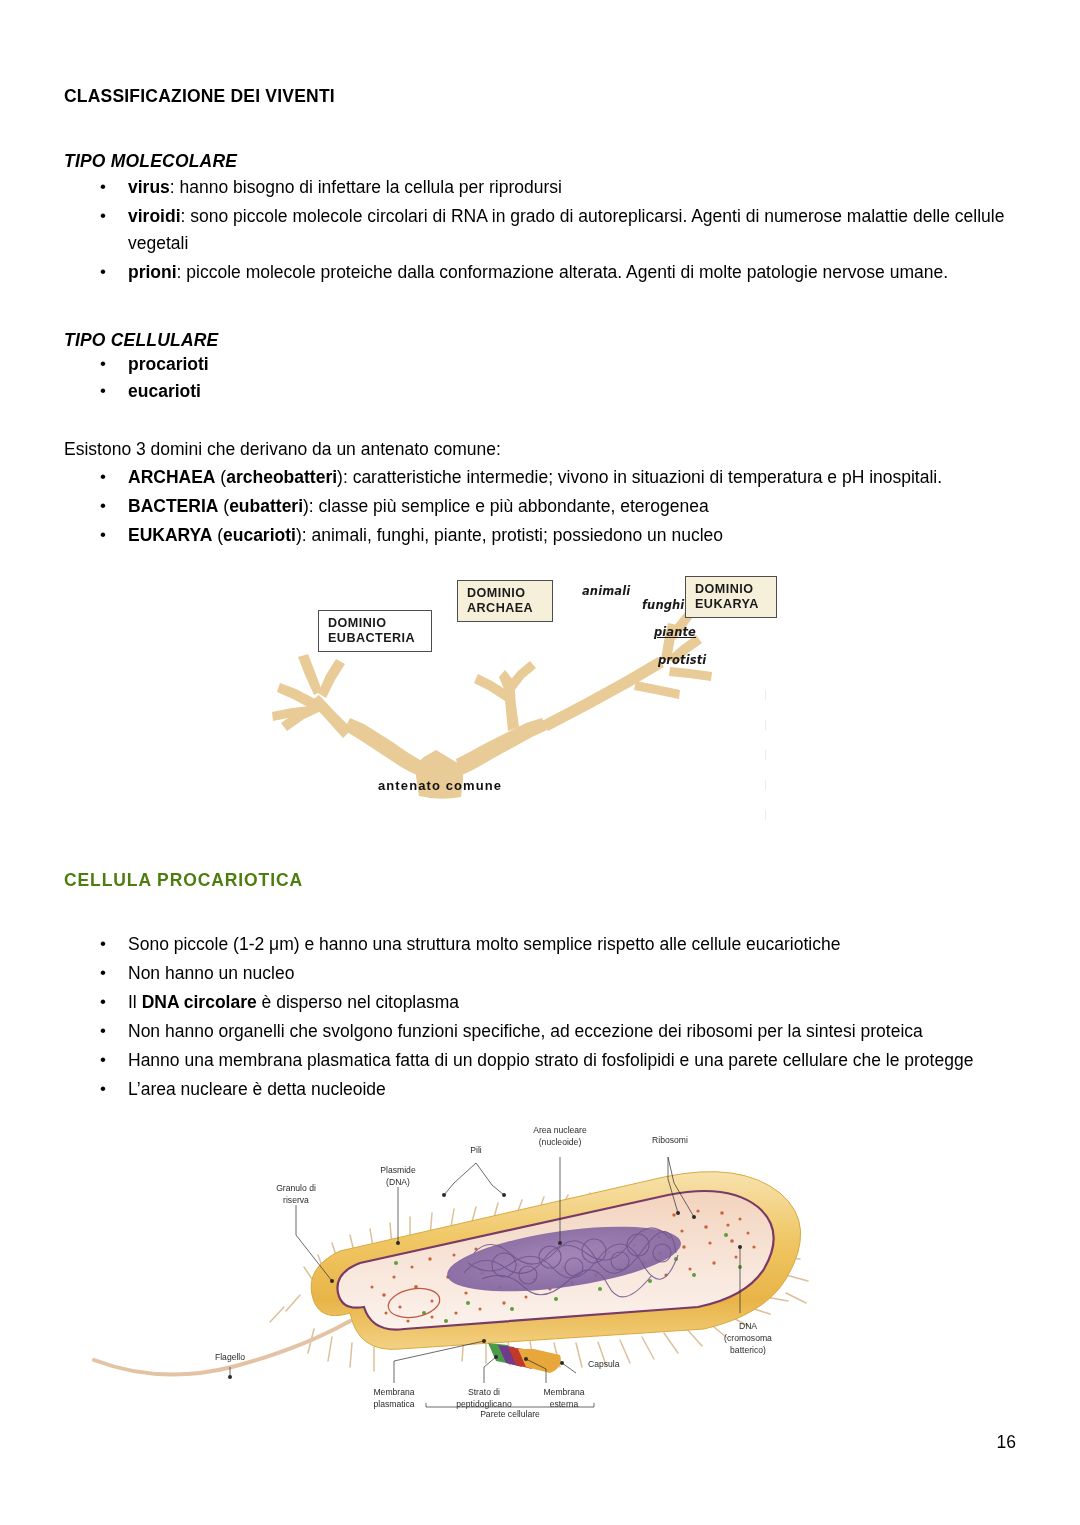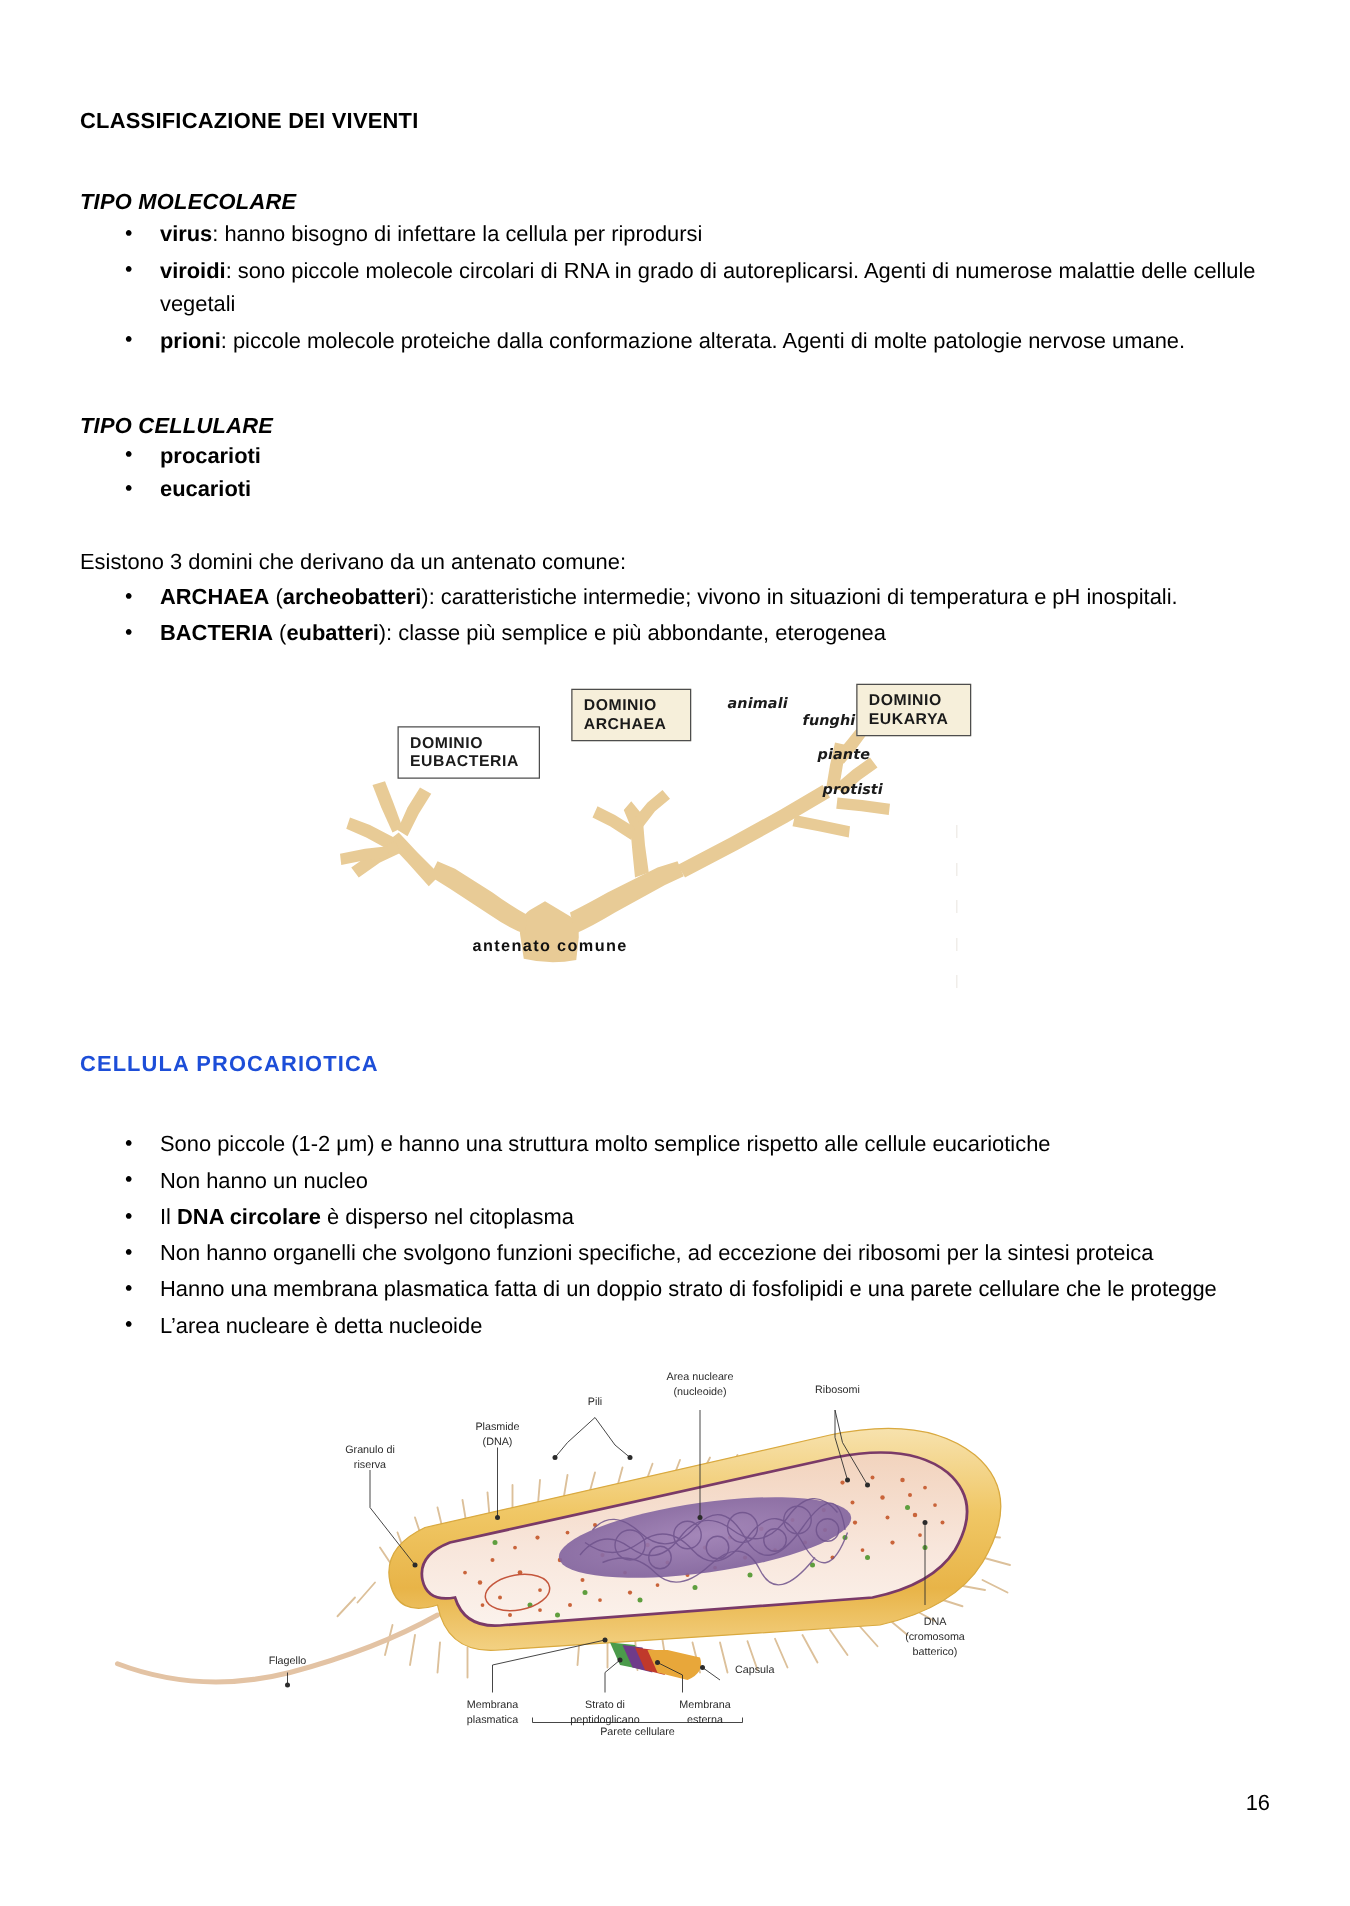--- a/index.html
+++ b/index.html
@@ -170,20 +170,21 @@
     <h2 class="sec-head">TIPO CELLULARE</h2>
     <ul class="blist tight">
       <li><span class="b">procarioti</span></li>
       <li><span class="b">eucarioti</span></li>
     </ul>
 
     <p class="para">Esistono 3 domini che derivano da un antenato comune:</p>
     <ul class="blist">
       <li><span class="b">ARCHAEA</span><span> (</span><span class="b">archeobatteri</span><span>): caratteristiche intermedie; vivono in situazioni di temperatura e pH inospitali.</span></li>
       <li><span class="b">BACTERIA</span><span> (</span><span class="b">eubatteri</span><span>): classe più semplice e più abbondante, eterogenea</span></li>
+      <li><span class="b">EUKARYA</span><span> (</span><span class="b">eucarioti</span><span>): animali, funghi, piante, protisti; possiedono un nucleo</span></li>
     </ul>
 
     <div class="tree-fig">
       <svg width="952" height="255" viewBox="0 0 952 255">
         <g fill="#e8cb96" stroke="none">
 
           <path d="M 355 225 L 352 205 Q 351 192 360 186 L 372 179 L 392 191 Q 400 197 399 208 L 397 226 Q 376 230 355 225 Z"></path>
 
           <path d="M 358 190 Q 345 183 330 172 L 300 153 L 286 147 L 280 159 L 296 169 L 328 190 Q 344 201 356 205 Z"></path>
           <path d="M 392 188 Q 406 181 422 172 L 462 152 L 478 147 L 483 159 L 468 166 L 428 188 Q 408 200 396 205 Z"></path>
@@ -211,29 +212,29 @@
       </svg>
 
       <div class="dombox white" style="left:254px; top:39px; width:114px;"><span>DOMINIO</span><br><span>EUBACTERIA</span></div>
 
       <div class="dombox cream" style="left:393px; top:9px; width:96px;"><span>DOMINIO</span><br><span>ARCHAEA</span></div>
 
       <div class="dombox cream" style="left:621px; top:5px; width:92px;"><span>DOMINIO</span><br><span>EUKARYA</span></div>
 
       <div class="hand" style="left:518px; top:13px;">animali</div>
       <div class="hand" style="left:578px; top:27px;">funghi</div>
-      <div class="hand" style="left:590px; top:54px;">piante</div>
+      <div class="hand" style="left:590px; top:54px;text-decoration:underline;">piante</div>
       <div class="hand" style="left:594px; top:82px;">protisti</div>
 
       <div class="root-label" style="left:314px; top:207px;">antenato comune</div>
 
       <div class="faint-marks" style="left:700px; top:108px;">|<br>|<br>|<br>|<br>|</div>
     </div>
 
-    <h2 class="sub-head" style="color:#1d4ed8; padding-top:44px;">CELLULA PROCARIOTICA</h2>
+    <h2 class="sub-head" style="color:#4d7c0f; padding-top:44px;">CELLULA PROCARIOTICA</h2>
 
     <ul class="blist" style="padding-top:38px;">
       <li><span>Sono piccole (1-2 μm) e hanno una struttura molto semplice rispetto alle cellule eucariotiche</span></li>
       <li><span>Non hanno un nucleo</span></li>
       <li><span>Il </span><span class="b">DNA circolare</span><span> è disperso nel citoplasma</span></li>
       <li><span>Non hanno organelli che svolgono funzioni specifiche, ad eccezione dei ribosomi per la sintesi proteica</span></li>
       <li><span>Hanno una membrana plasmatica fatta di un doppio strato di fosfolipidi e una parete cellulare che le protegge</span></li>
       <li><span>L’area nucleare è detta nucleoide</span></li>
     </ul>
 

